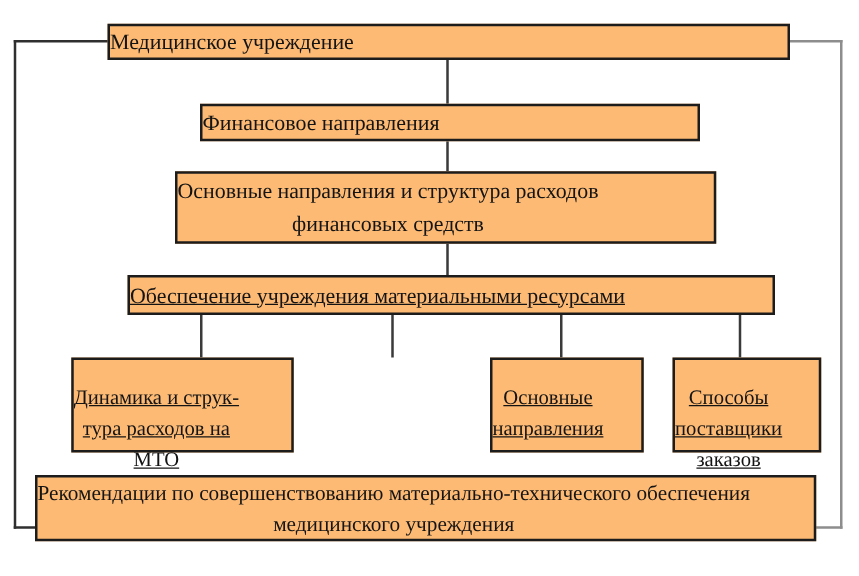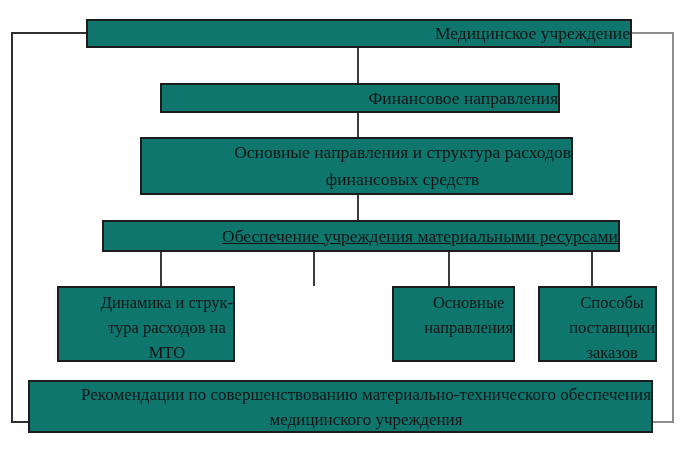--- a/index.html
+++ b/index.html
@@ -13,42 +13,43 @@
     height: 461px;
     background: #ffffff;
     font-family: "Liberation Serif", "DejaVu Serif", serif;
     color: #141414;
     overflow: hidden;
   }
   .node {
     position: absolute;
     box-sizing: border-box;
     border: 2px solid #1c1c1c;
-    background: #0f766e;
+    background: #fdba74;
     display: flex;
     align-items: center;
-    justify-content: flex-end;
+    justify-content: flex-start;
     text-align: center;
     white-space: pre-line;
     font-size: 17.5px;
     line-height: 27px;
     z-index: 2;
   }
   .node span { white-space: pre-line; }
   
   .n-root      { left: 86px;  top: 19px;  width: 546px; height: 29px; }
   .n-finance   { left: 160px; top: 83px;  width: 400px; height: 30px; }
   .n-direct    { left: 140px; top: 137px; width: 433px; height: 58px; line-height: 27px; }
   .n-provision { left: 102px; top: 220px; width: 518px; height: 32px; text-decoration: underline; }
   .n-child {
     top: 286px; height: 76px;
     align-items: flex-start;
-    padding-top: 2px;
+    padding-top: 17px;
     font-size: 16.5px;
     line-height: 25px;
+    text-decoration: underline;
   }
   .n-child-a { left: 57px;  width: 178px; }
   .n-child-b { left: 254px; width: 116px; }
   .n-child-c { left: 392px; width: 123px; }
   .n-child-d { left: 538px; width: 119px; }
   .n-recommend { left: 28px; top: 380px; width: 625px; height: 53px; font-size: 17px; line-height: 25px; }
 
   
   .line { position: absolute; z-index: 1; }
   .black { background: #2f2f2f; }

